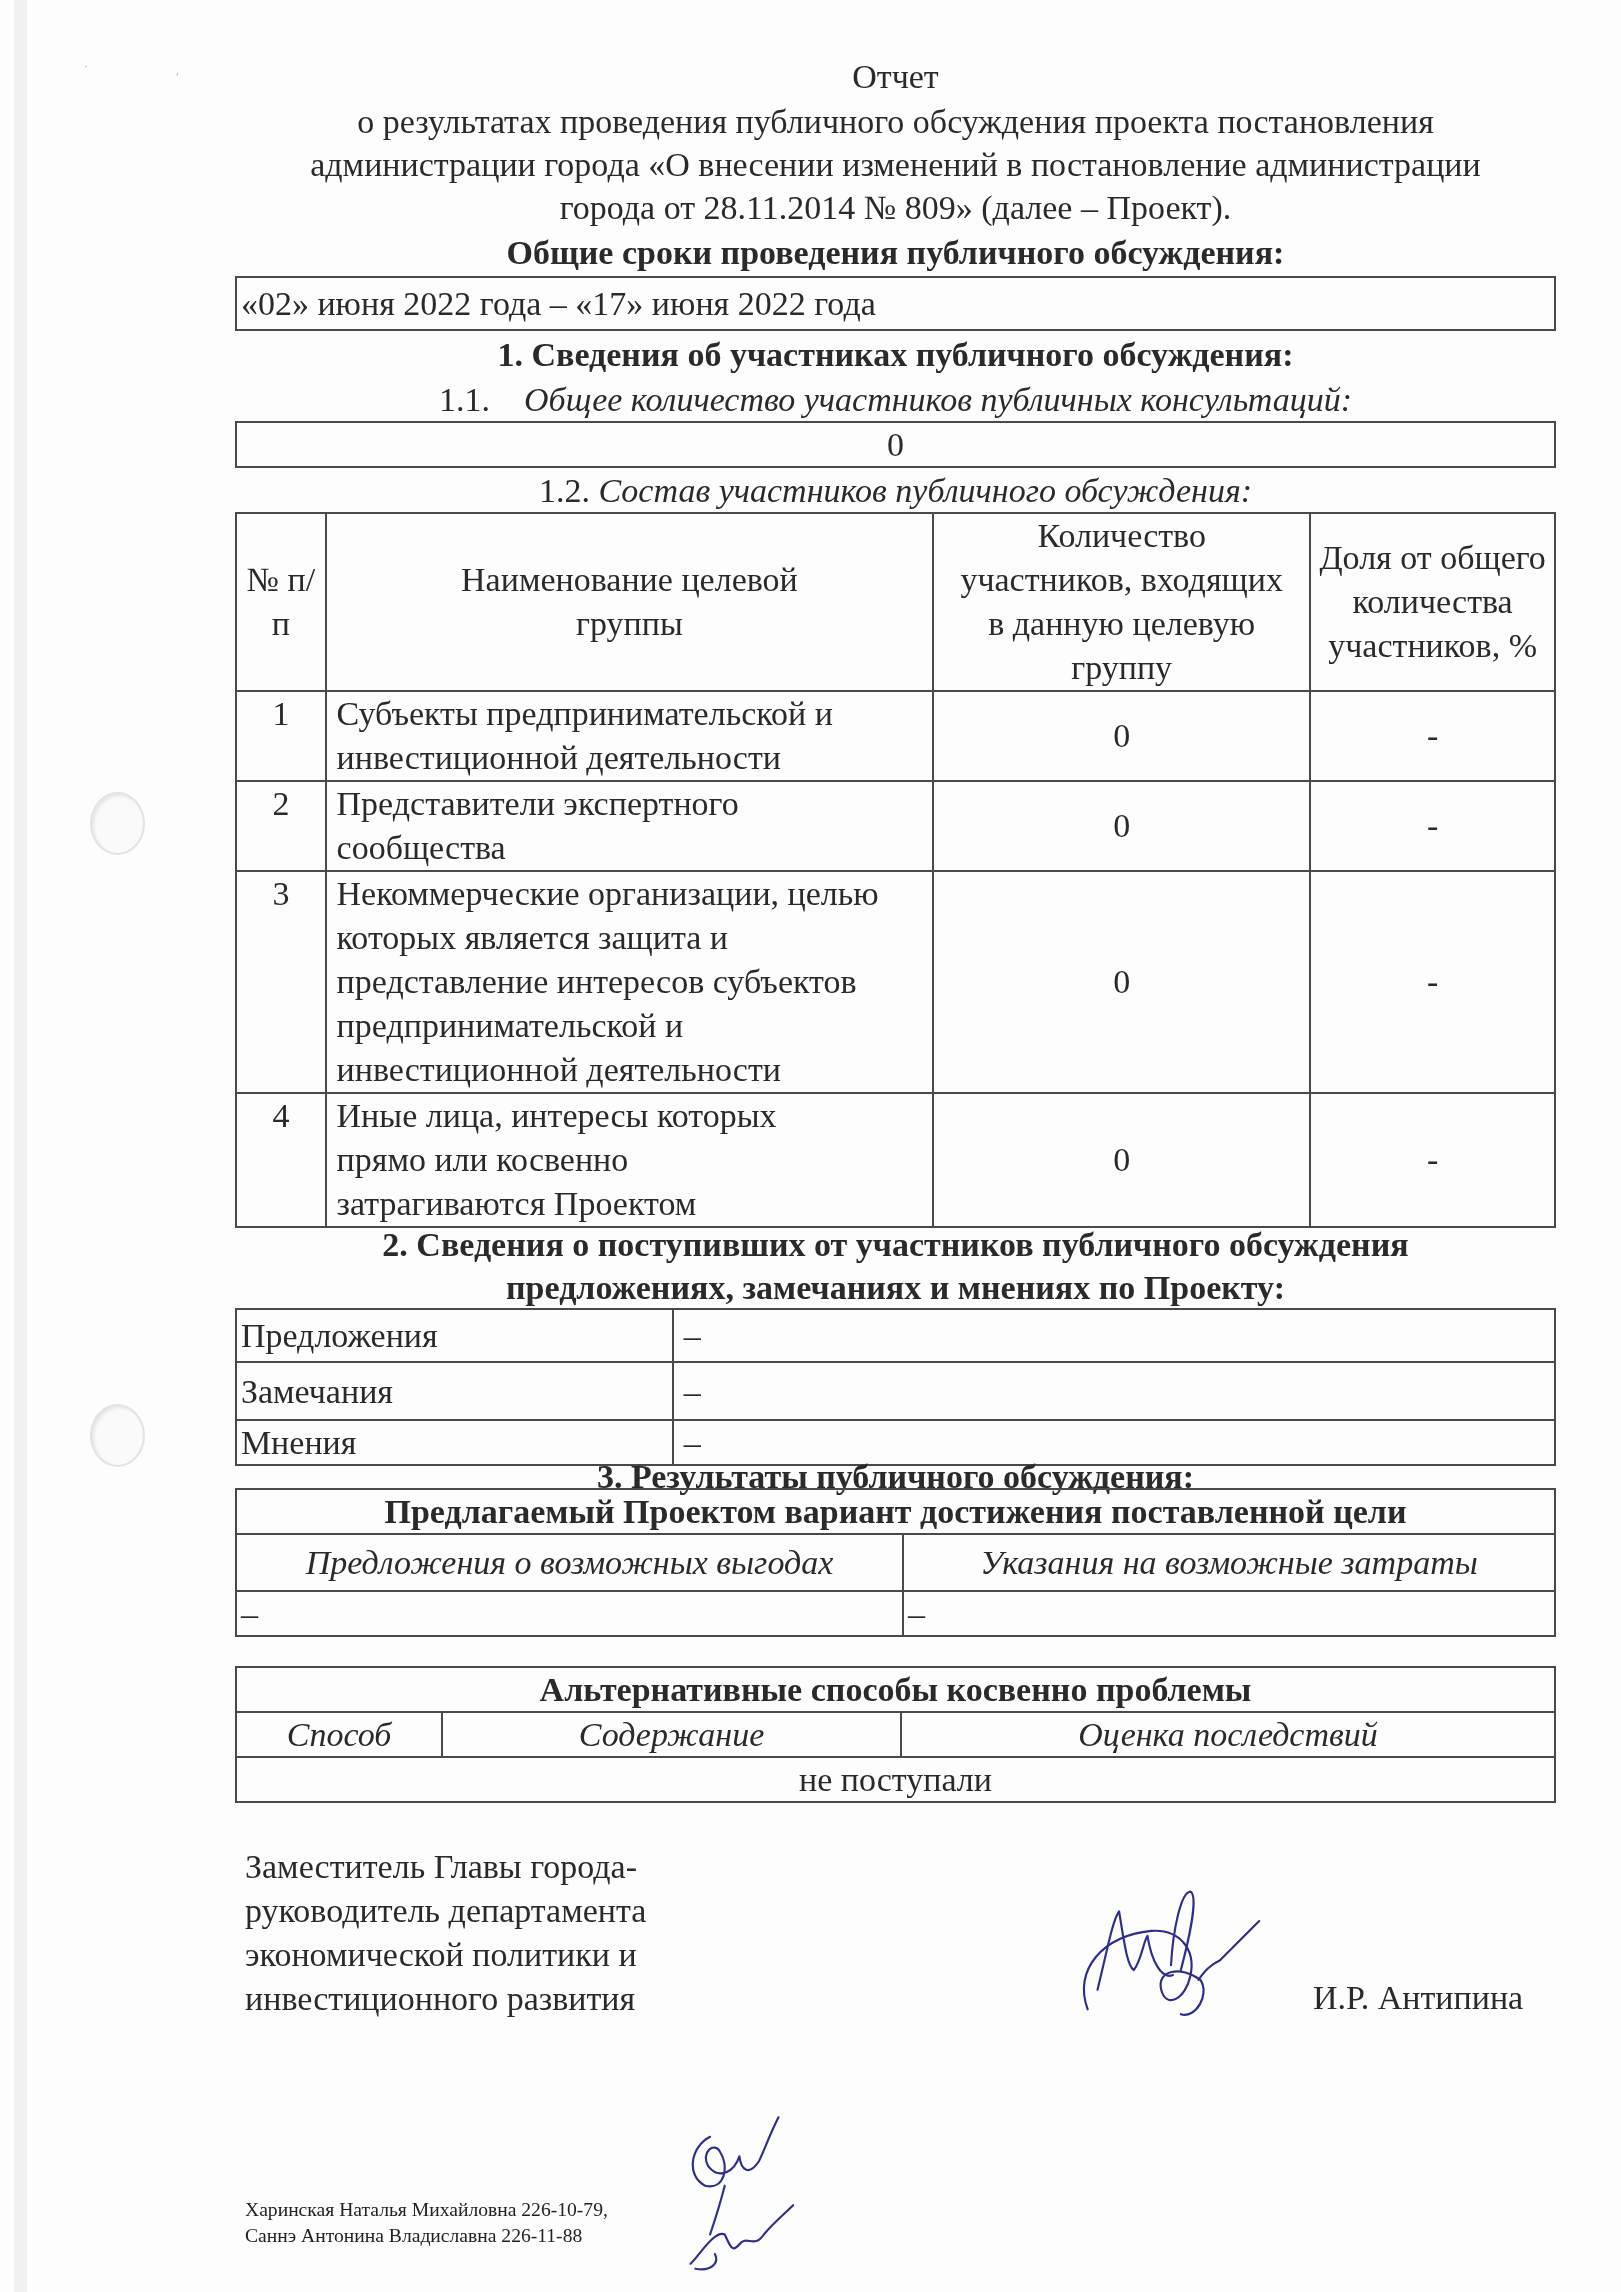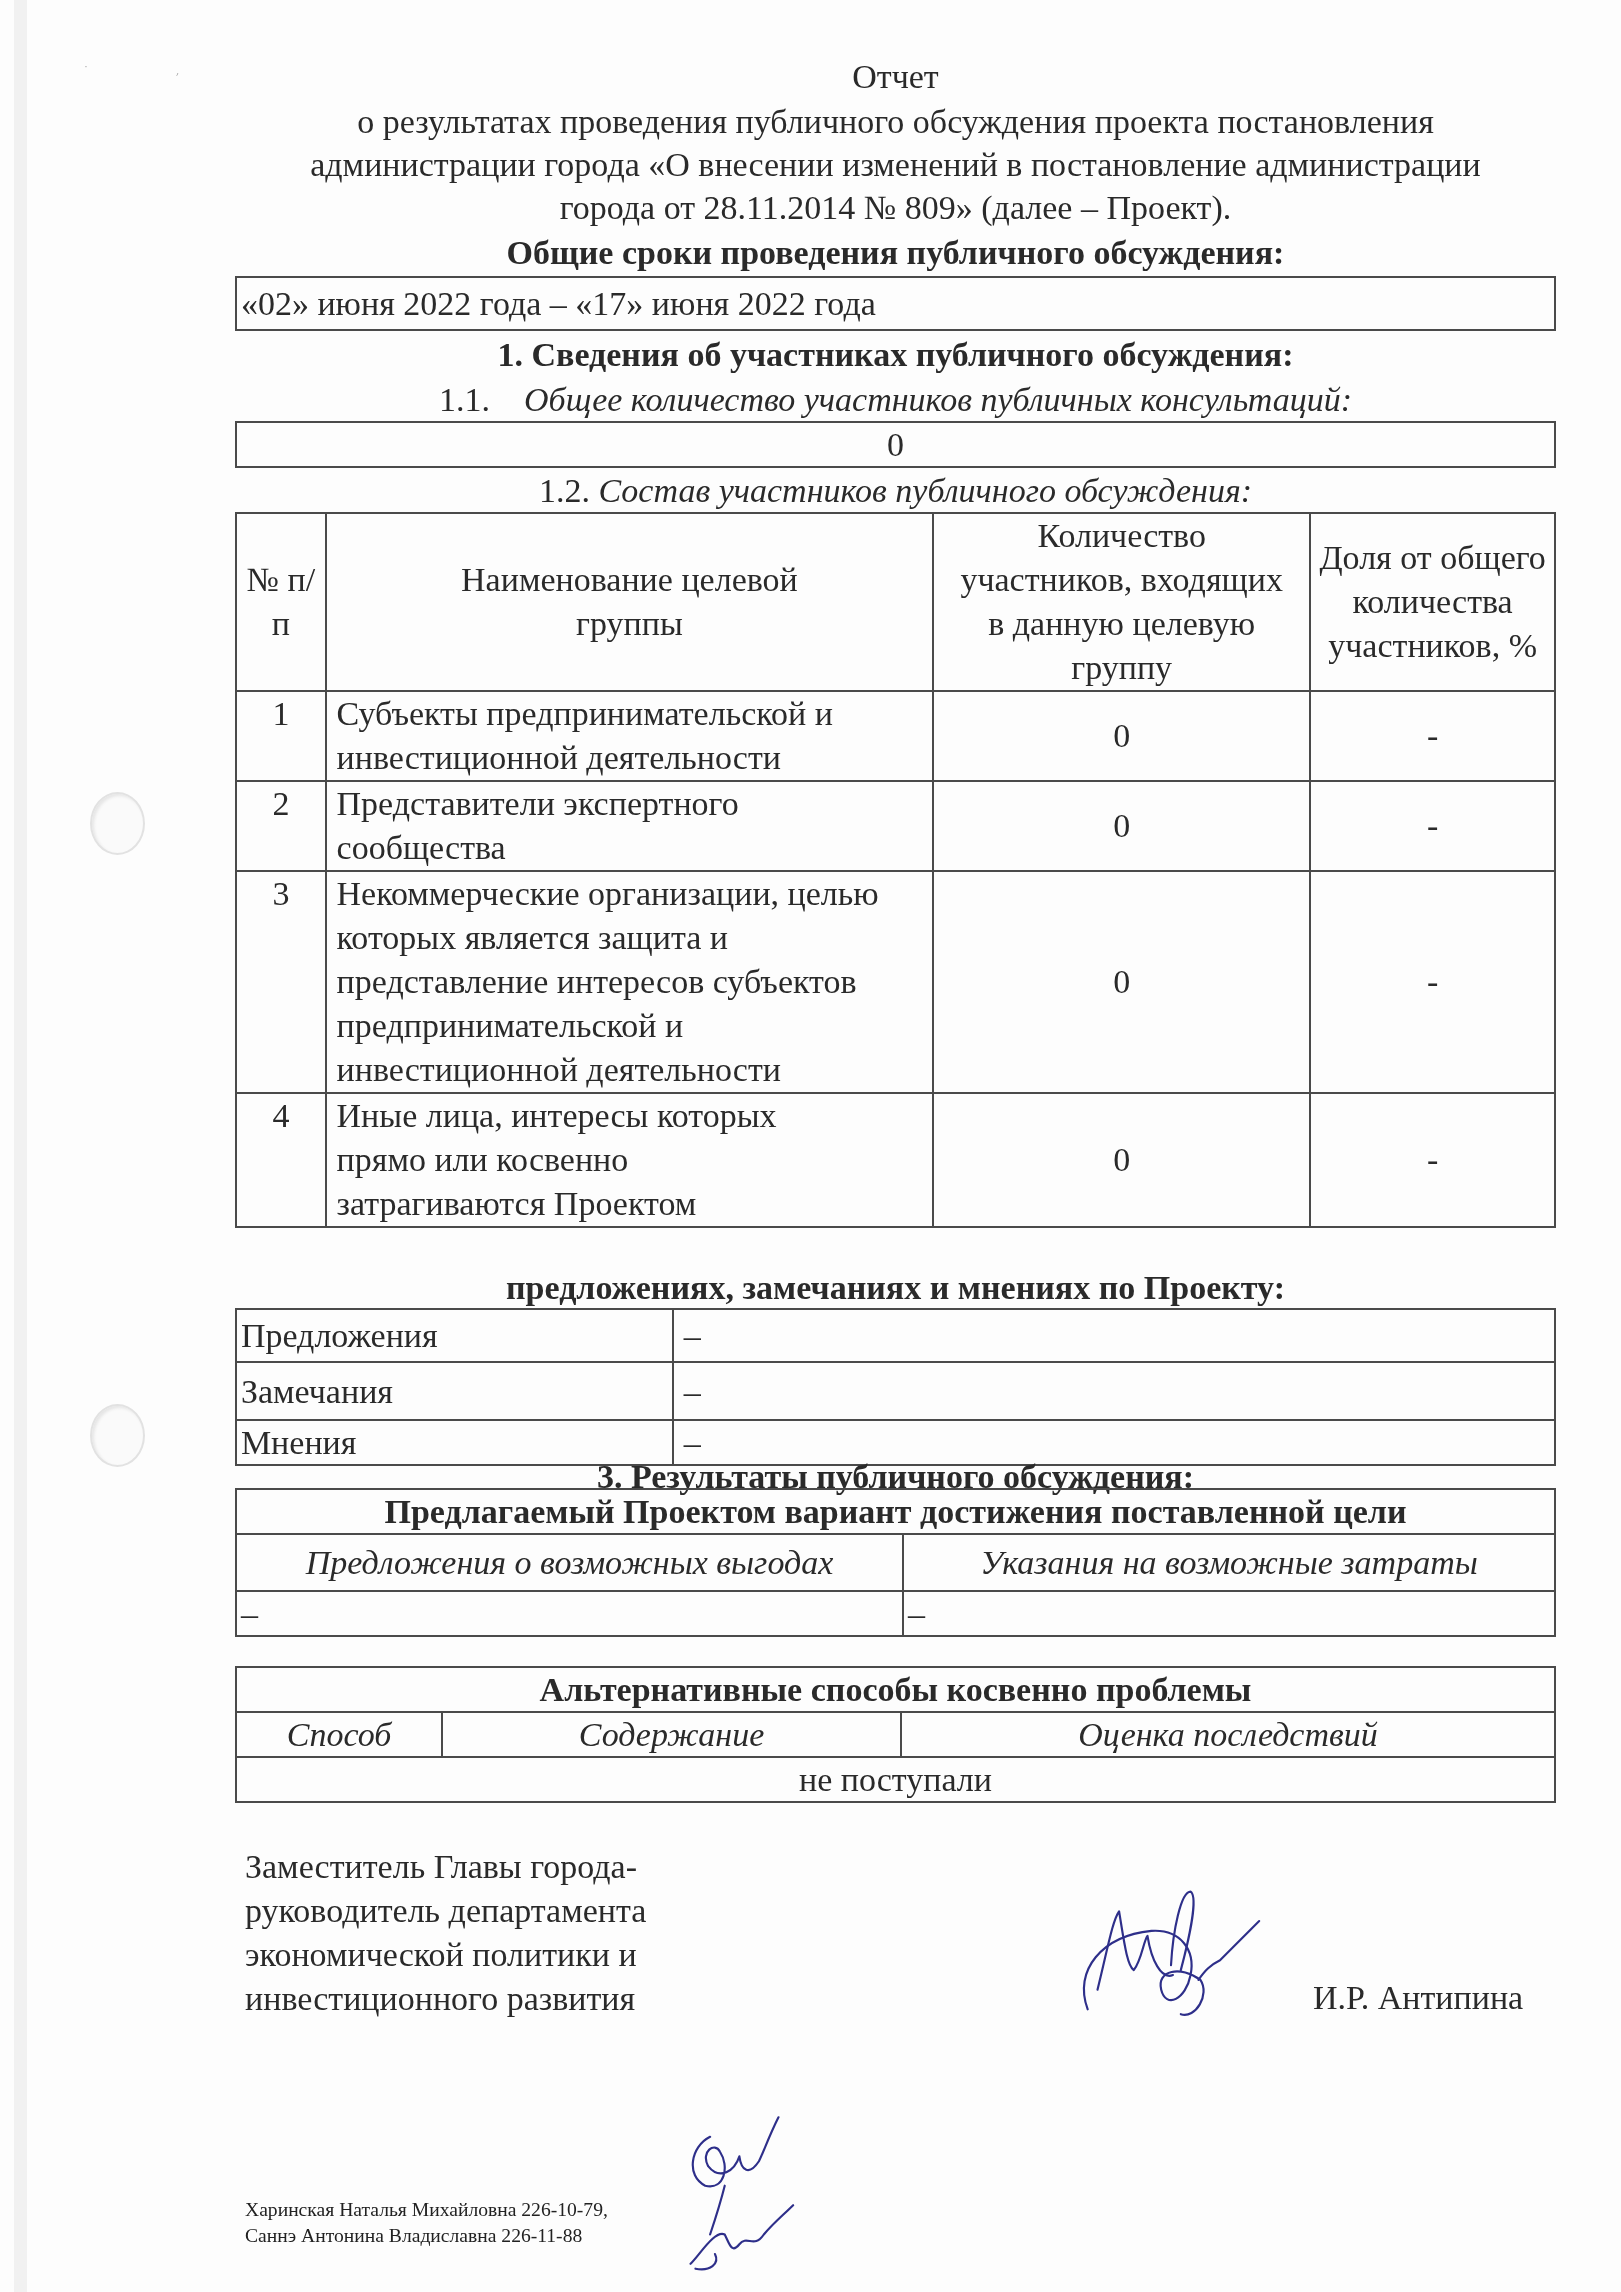--- a/index.html
+++ b/index.html
@@ -91,20 +91,21 @@
     </tr>
     <tr style="height:133px">
       <td class="ctr" style="vertical-align:top">4</td>
       <td style="padding-right:88px">Иные лица, интересы которых прямо или косвенно затрагиваются Проектом</td>
       <td class="ctr">0</td>
       <td class="ctr">-</td>
     </tr>
   </tbody>
     </table>
 
+  <div class="center title-line bold" style="top:1223px">2.   Сведения о поступивших от участников публичного обсуждения</div>
   <div class="center title-line bold" style="top:1266px">предложениях, замечаниях и мнениях по Проекту:</div>
   <table style="top:1308px;line-height:41px">
     <colgroup>
         <col style="width:437px">
         <col>
       </colgroup>
     <tbody>
         <tr style="height:53px">
       <td style="padding-left:3.9px">Предложения</td>
       <td>–</td>

